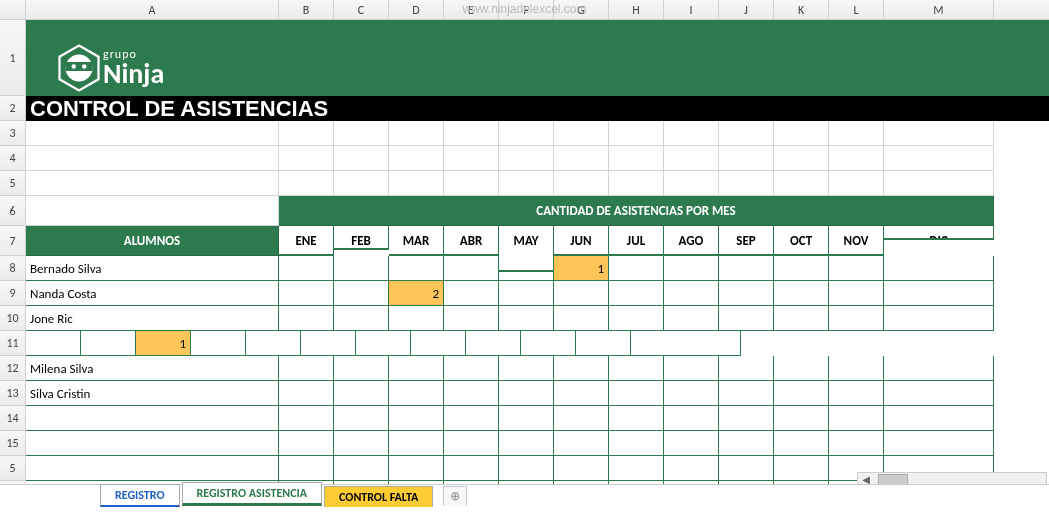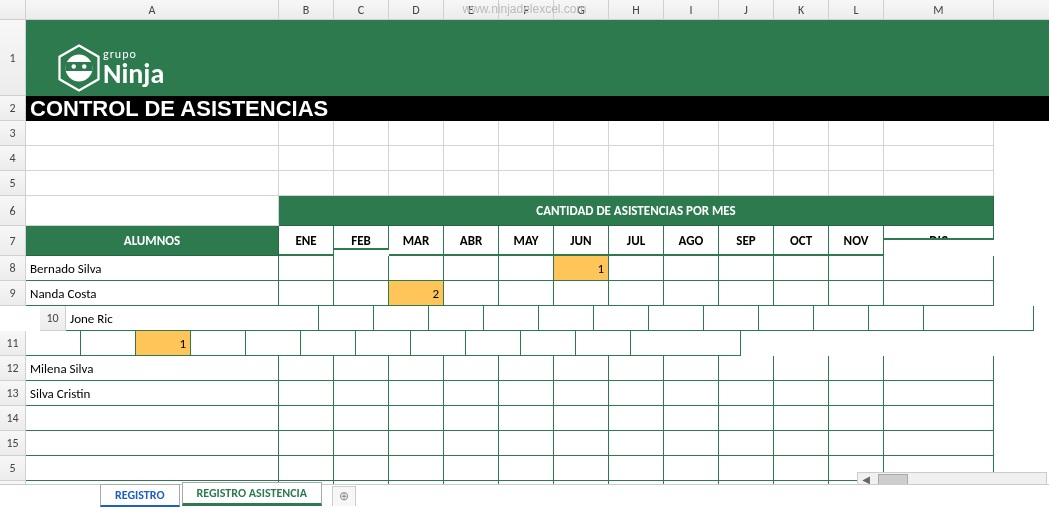--- a/index.html
+++ b/index.html
@@ -329,21 +329,21 @@
         <div class="cell " style="width: 253px; line-height: 30px;"></div>
         <div class="cell section-header" style="width: 715px; height: 30px; line-height: 30px;">CANTIDAD DE ASISTENCIAS POR MES</div>
       </div>
       <div class="row" style="height: 30px;">
         <div class="row-h" style="height: 30px; line-height: 30px;">7</div>
         <div class="cell alumnos-header" style="width: 253px; height: 30px; line-height: 30px;">ALUMNOS</div>
         <div class="cell month-header" style="width: 55px; height: 30px; line-height: 30px;">ENE</div>
         <div class="cell month-header" style="width: 55px; height: 24px; line-height: 30px;">FEB</div>
         <div class="cell month-header" style="width: 55px; height: 30px; line-height: 30px;">MAR</div>
         <div class="cell month-header" style="width: 55px; height: 30px; line-height: 30px;">ABR</div>
-        <div class="cell month-header" style="width: 55px; height: 30px; line-height: 30px;">MAY</div>
+        <div class="cell month-header" style="width: 55px; height: 46px; line-height: 30px;">MAY</div>
         <div class="cell month-header" style="width: 55px; height: 30px; line-height: 30px;">JUN</div>
         <div class="cell month-header" style="width: 55px; height: 30px; line-height: 30px;">JUL</div>
         <div class="cell month-header" style="width: 55px; height: 30px; line-height: 30px;">AGO</div>
         <div class="cell month-header" style="width: 55px; height: 30px; line-height: 30px;">SEP</div>
         <div class="cell month-header" style="width: 55px; height: 30px; line-height: 30px;">OCT</div>
         <div class="cell month-header" style="width: 55px; height: 30px; line-height: 30px;">NOV</div>
         <div class="cell month-header" style="width: 110px; height: 14px; line-height: 30px;">DIC</div>
       </div>
       <div class="row" style="height: 25px;">
         <div class="row-h" style="height: 25px; line-height: 25px;">8</div>
@@ -371,21 +371,21 @@
         <div class="cell data-cell" style="width: 55px;"></div>
         <div class="cell data-cell" style="width: 55px;"></div>
         <div class="cell data-cell" style="width: 55px;"></div>
         <div class="cell data-cell" style="width: 55px;"></div>
         <div class="cell data-cell" style="width: 55px;"></div>
         <div class="cell data-cell" style="width: 55px;"></div>
         <div class="cell data-cell" style="width: 55px;"></div>
         <div class="cell data-cell" style="width: 110px;"></div>
       </div>
       <div class="row" style="height: 25px;">
-        <div class="row-h" style="height: 25px; line-height: 25px; margin-left: 40px;">10</div>
+        <div class="row-h" style="height: 25px; line-height: 25px;">10</div>
         <div class="cell data-cell name" style="width: 253px;">Jone Ric</div>
         <div class="cell data-cell" style="width: 55px;"></div>
         <div class="cell data-cell" style="width: 55px;"></div>
         <div class="cell data-cell" style="width: 55px;"></div>
         <div class="cell data-cell" style="width: 55px;"></div>
         <div class="cell data-cell" style="width: 55px;"></div>
         <div class="cell data-cell" style="width: 55px;"></div>
         <div class="cell data-cell" style="width: 55px;"></div>
         <div class="cell data-cell" style="width: 55px;"></div>
         <div class="cell data-cell" style="width: 55px;"></div>
@@ -507,16 +507,17 @@
     </div>
 
   <div class="hscroll">
     <div class="arrow">◀</div>
     <div class="thumb"></div>
   </div>
 
   <div class="tab-bar">
     <div class="tab registro">REGISTRO</div>
     <div class="tab asistencia">REGISTRO ASISTENCIA</div>
+    <div class="tab falta">CONTROL FALTA</div>
     <div class="tab-add">⊕</div>
   </div>
 
 </div>
 
 </body></html>

